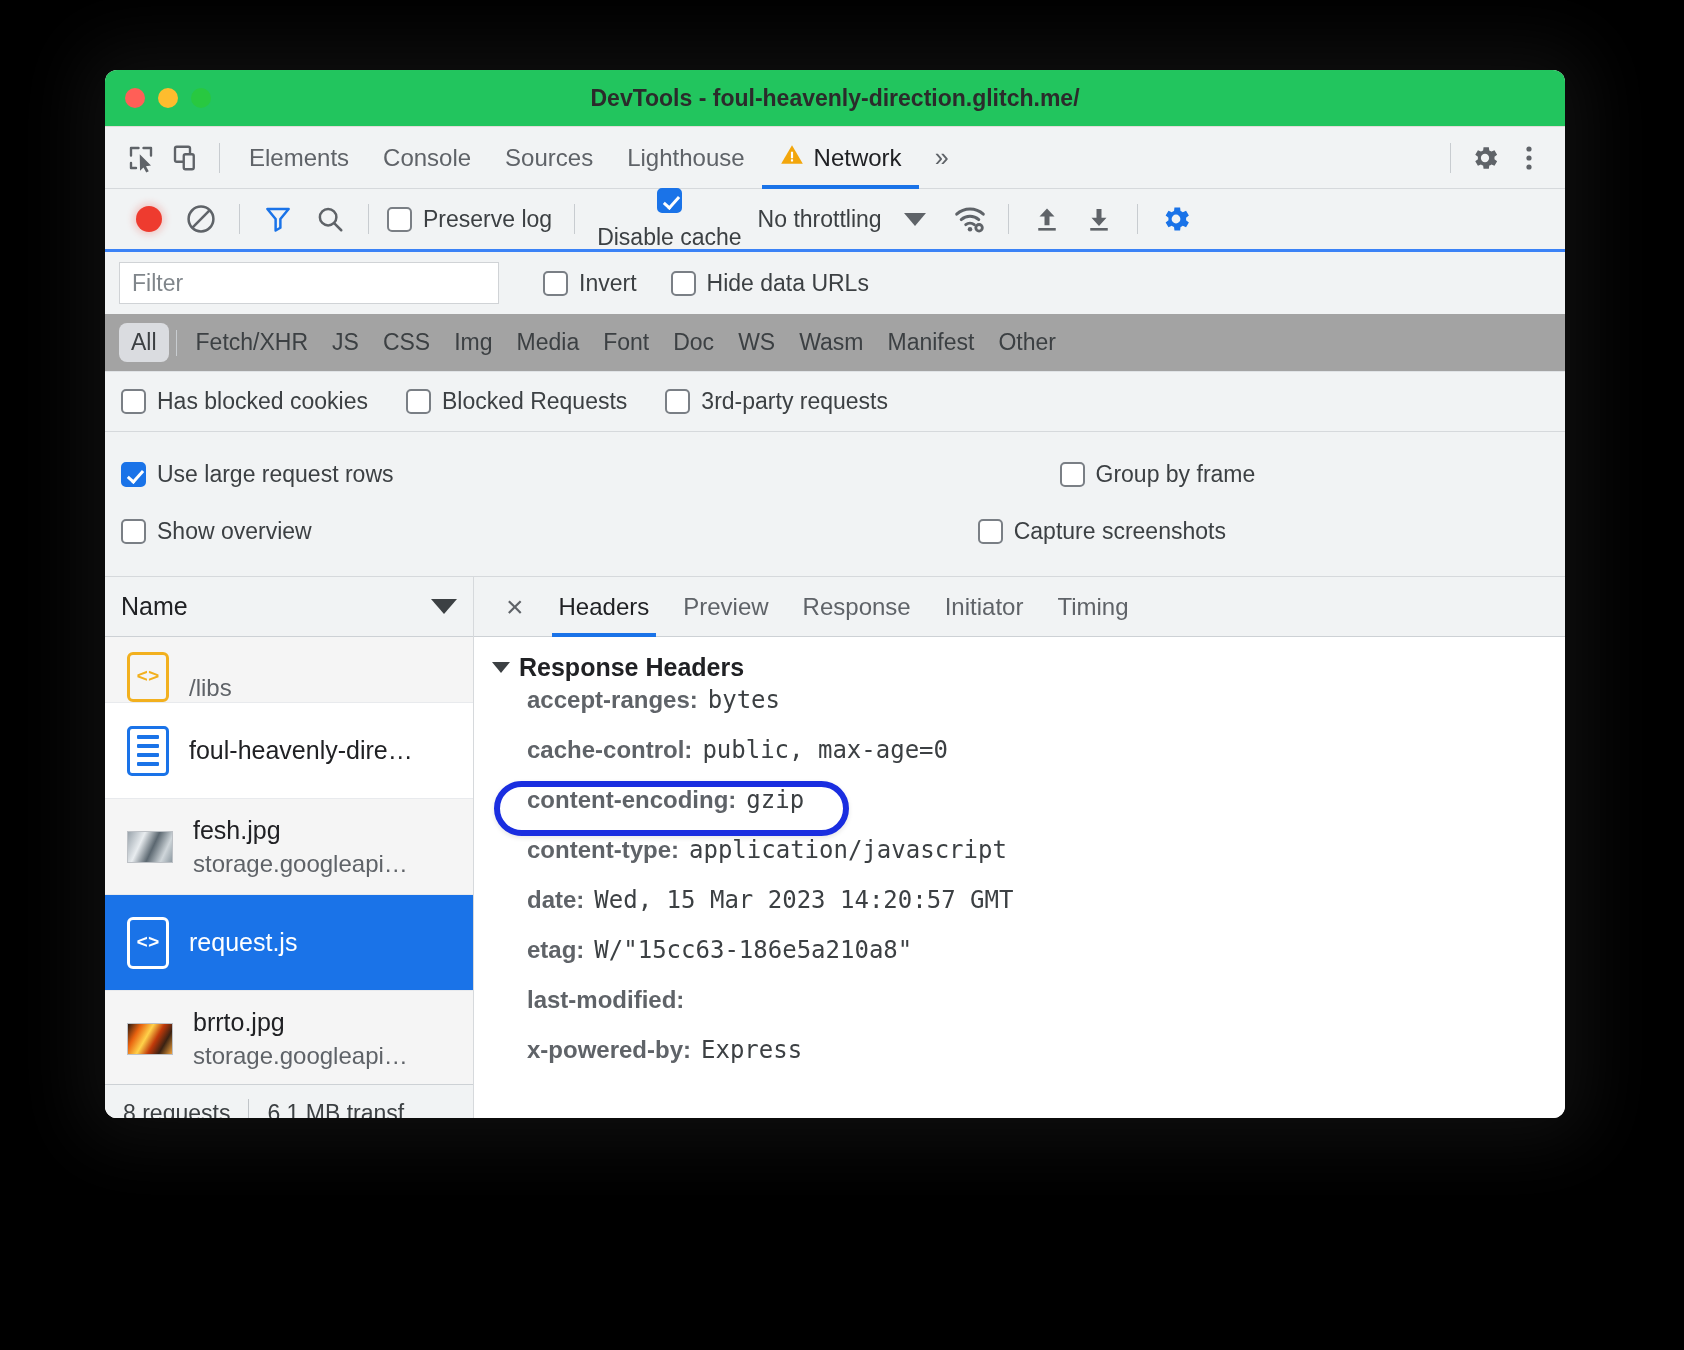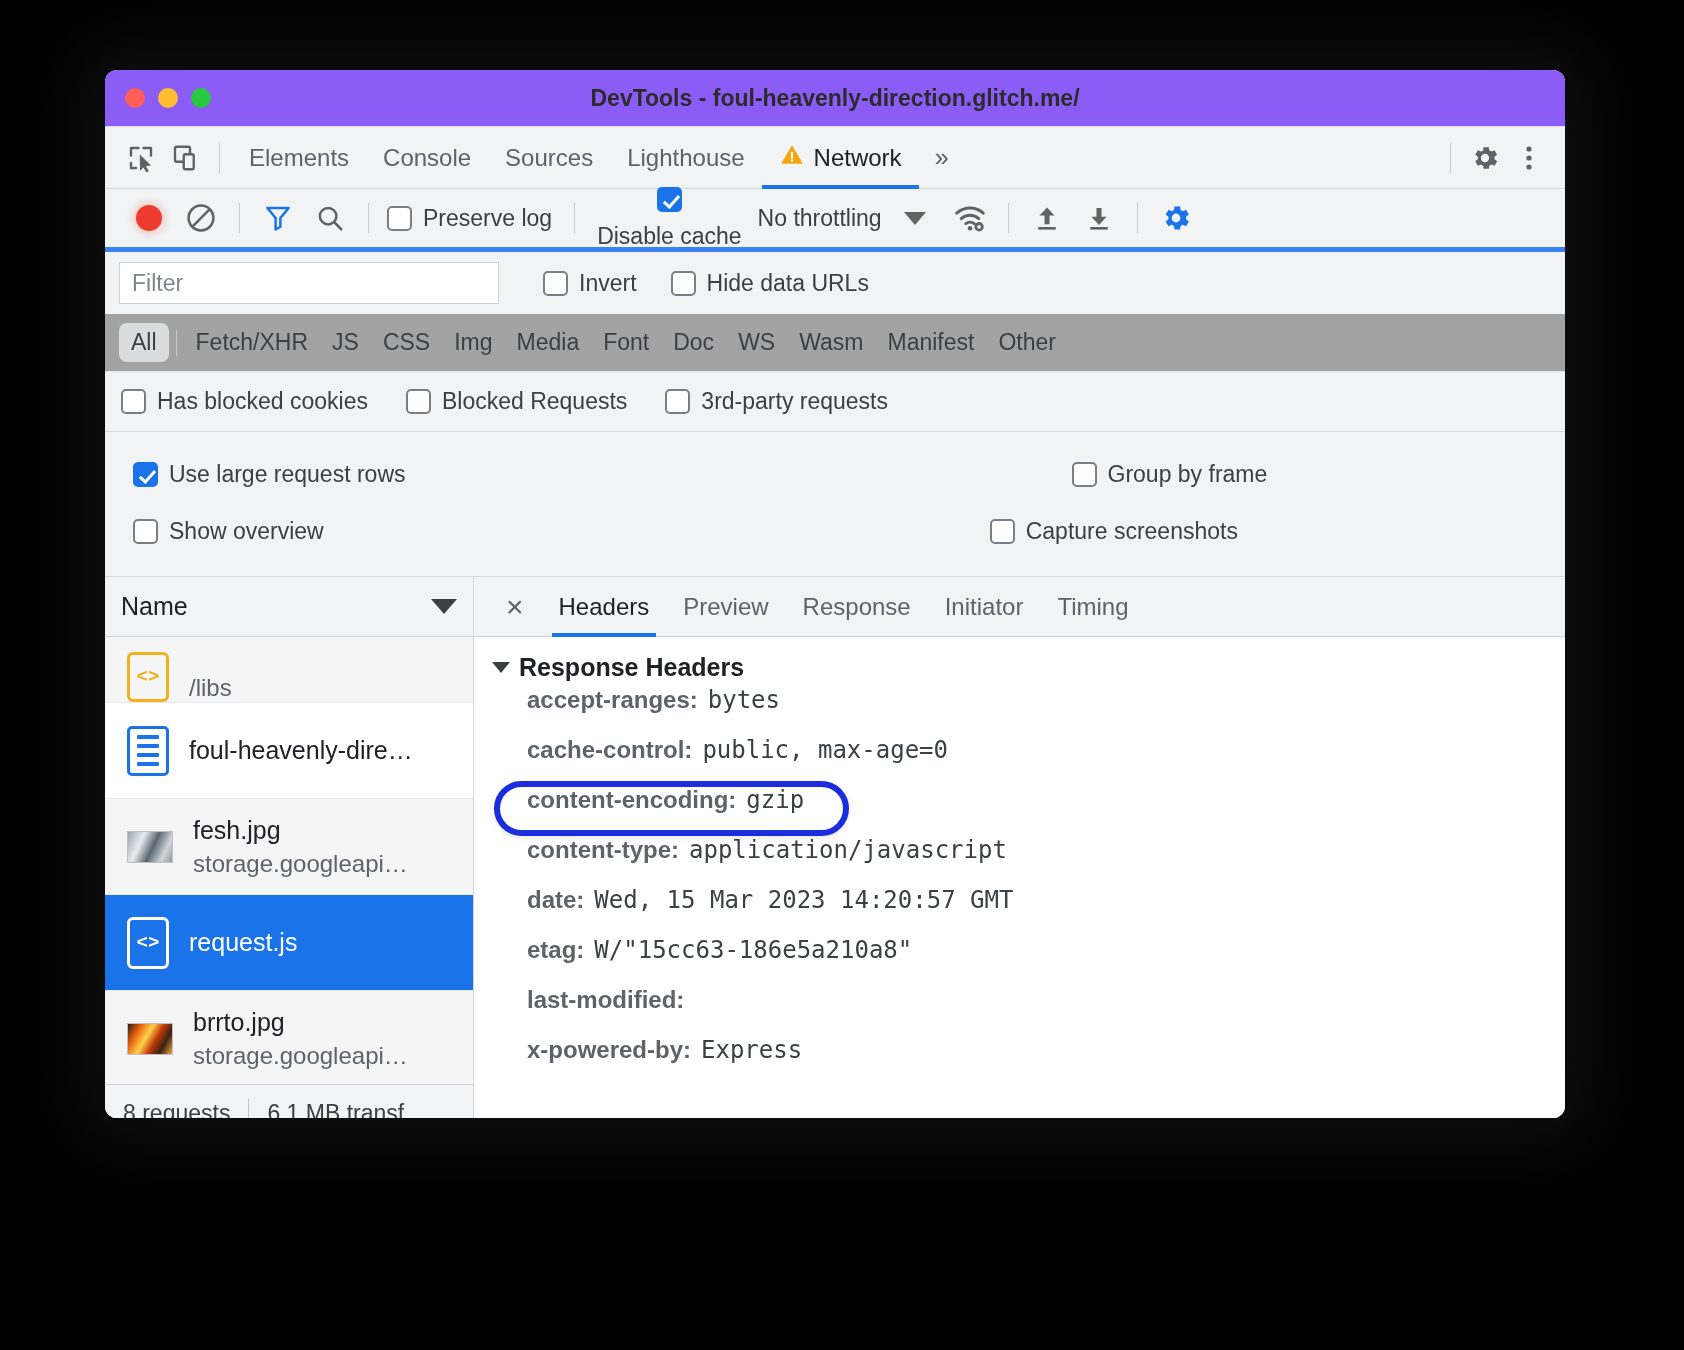--- a/index.html
+++ b/index.html
@@ -23,21 +23,21 @@
     background: #fff;
     border-radius: 12px;
     overflow: hidden;
     box-shadow: 0 0 70px 26px rgba(255,255,255,0.06);
   }
 
   
   .titlebar {
     position: relative;
     height: 57px;
-    background: #8b5cf6;
+    background: #22c55e;
     border-bottom: 1px solid #e2dcd9;
     display: flex; align-items: center;
   }
   .traffic { display: flex; gap: 13px; margin-left: 20px; }
   .dot { width: 20px; height: 20px; border-radius: 50%; }
   .dot.red { background: #ff5f57; }
   .dot.yellow { background: #febc2e; }
   .dot.green { background: #28c840; }
   .title-text {
     position: absolute; left: 0; right: 0;
@@ -74,21 +74,21 @@
     background: #1a73e8;
   }
   .warn-tri { display: inline-block; }
   .chevmore { font-size: 25px; color: #5f6368; padding: 0 16px; cursor: pointer; }
   .tabstrip-right { margin-left: auto; display: flex; align-items: center; padding-right: 14px; }
 
   
   .nettoolbar {
     height: 63px;
     background: #f1f3f4;
-    border-bottom: 5px solid #3b82f6;
+    border-bottom: 3px solid #3b82f6;
     display: flex; align-items: center;
     padding-left: 18px; gap: 0;
   }
   .rec-dot {
     width: 26px; height: 26px; border-radius: 50%;
     background: #ee3b2f;
     box-shadow: 0 0 7px 3px rgba(238,59,47,0.22);
     cursor: pointer;
   }
   .tool-btn {
@@ -171,21 +171,21 @@
 
   
   .settings-pane {
     background: #f1f3f4;
     border-bottom: 1px solid #d6d9dc;
     padding: 14px 0 16px 0;
   }
   .settings-row {
     display: flex; align-items: center;
     height: 57px;
-    padding-left: 28px;
+    padding-left: 16px;
   }
   .settings-col2 { margin-left: 666px; }
 
   
   .split {
     display: flex;
     height: 565px;
   }
   .leftpane {
     width: 369px;

